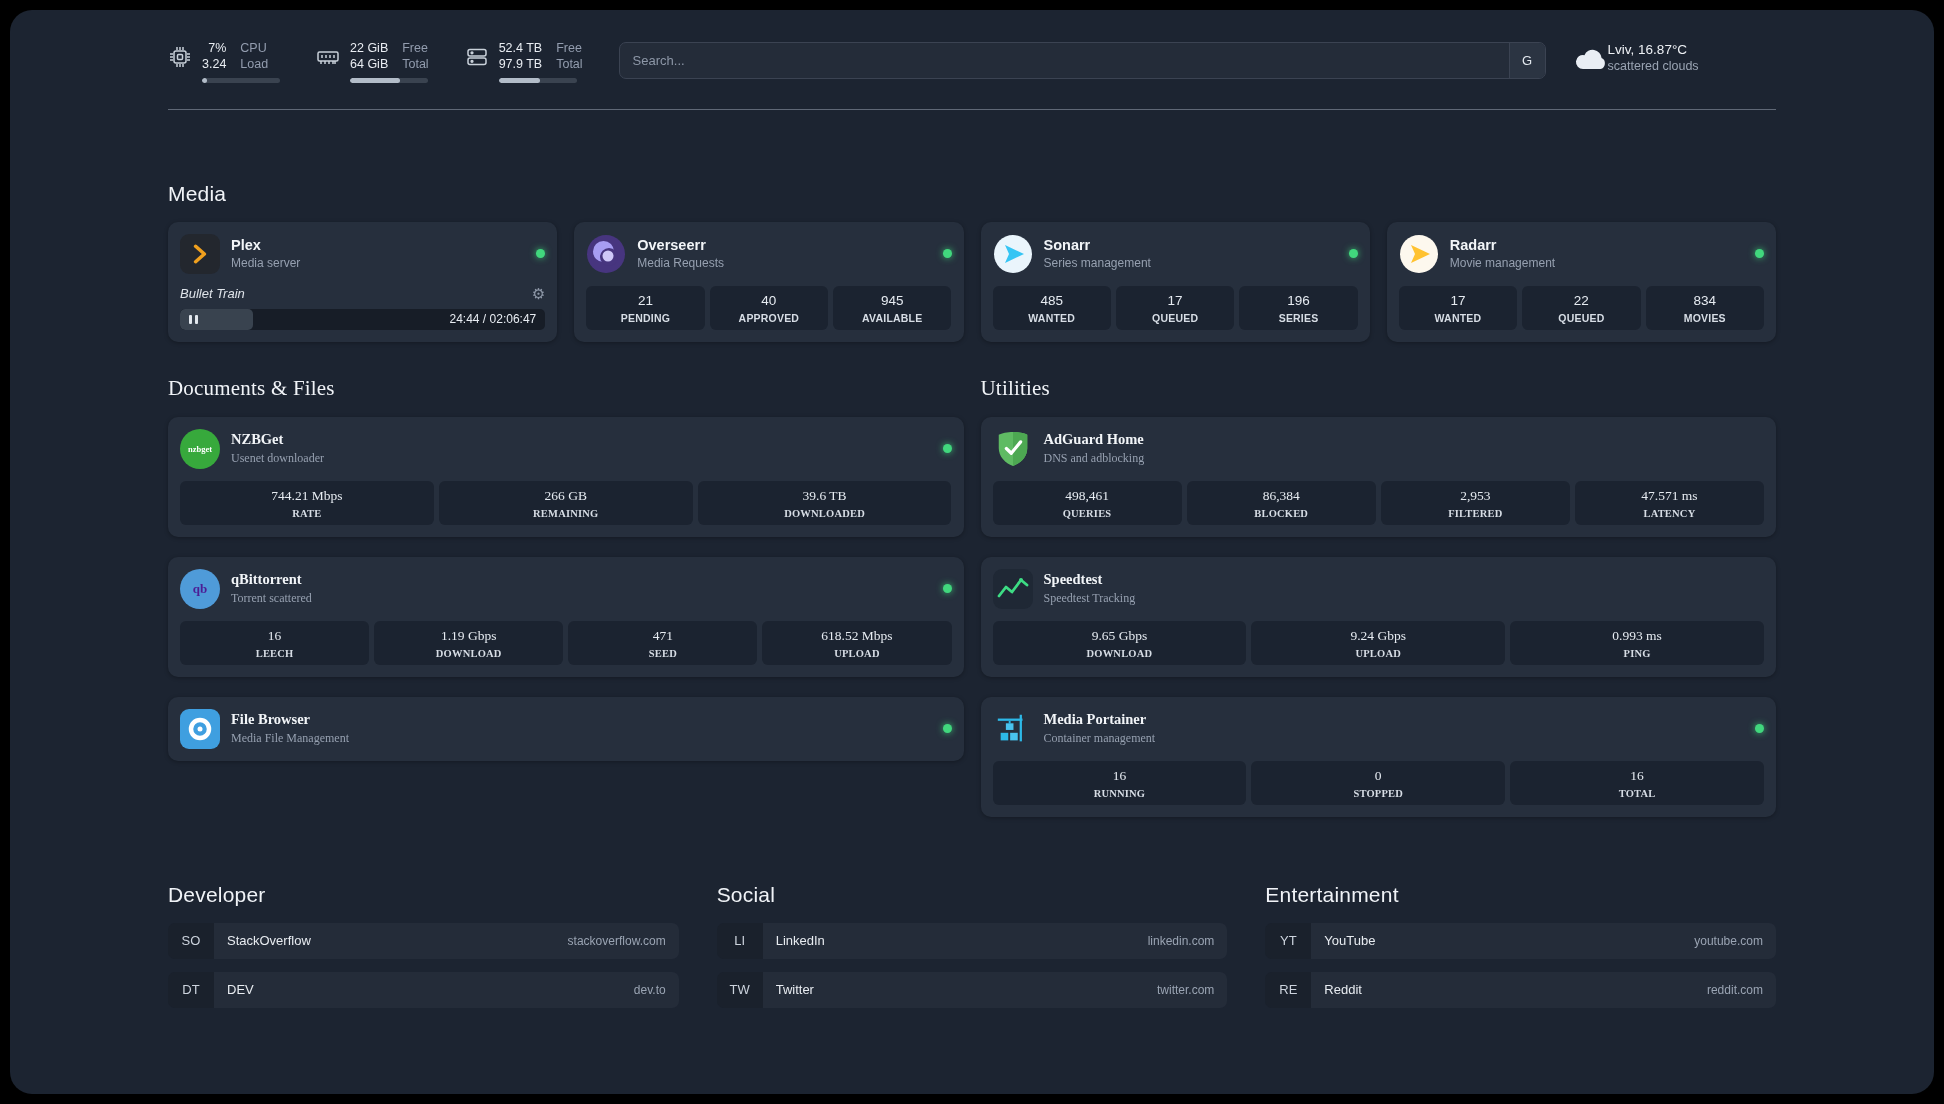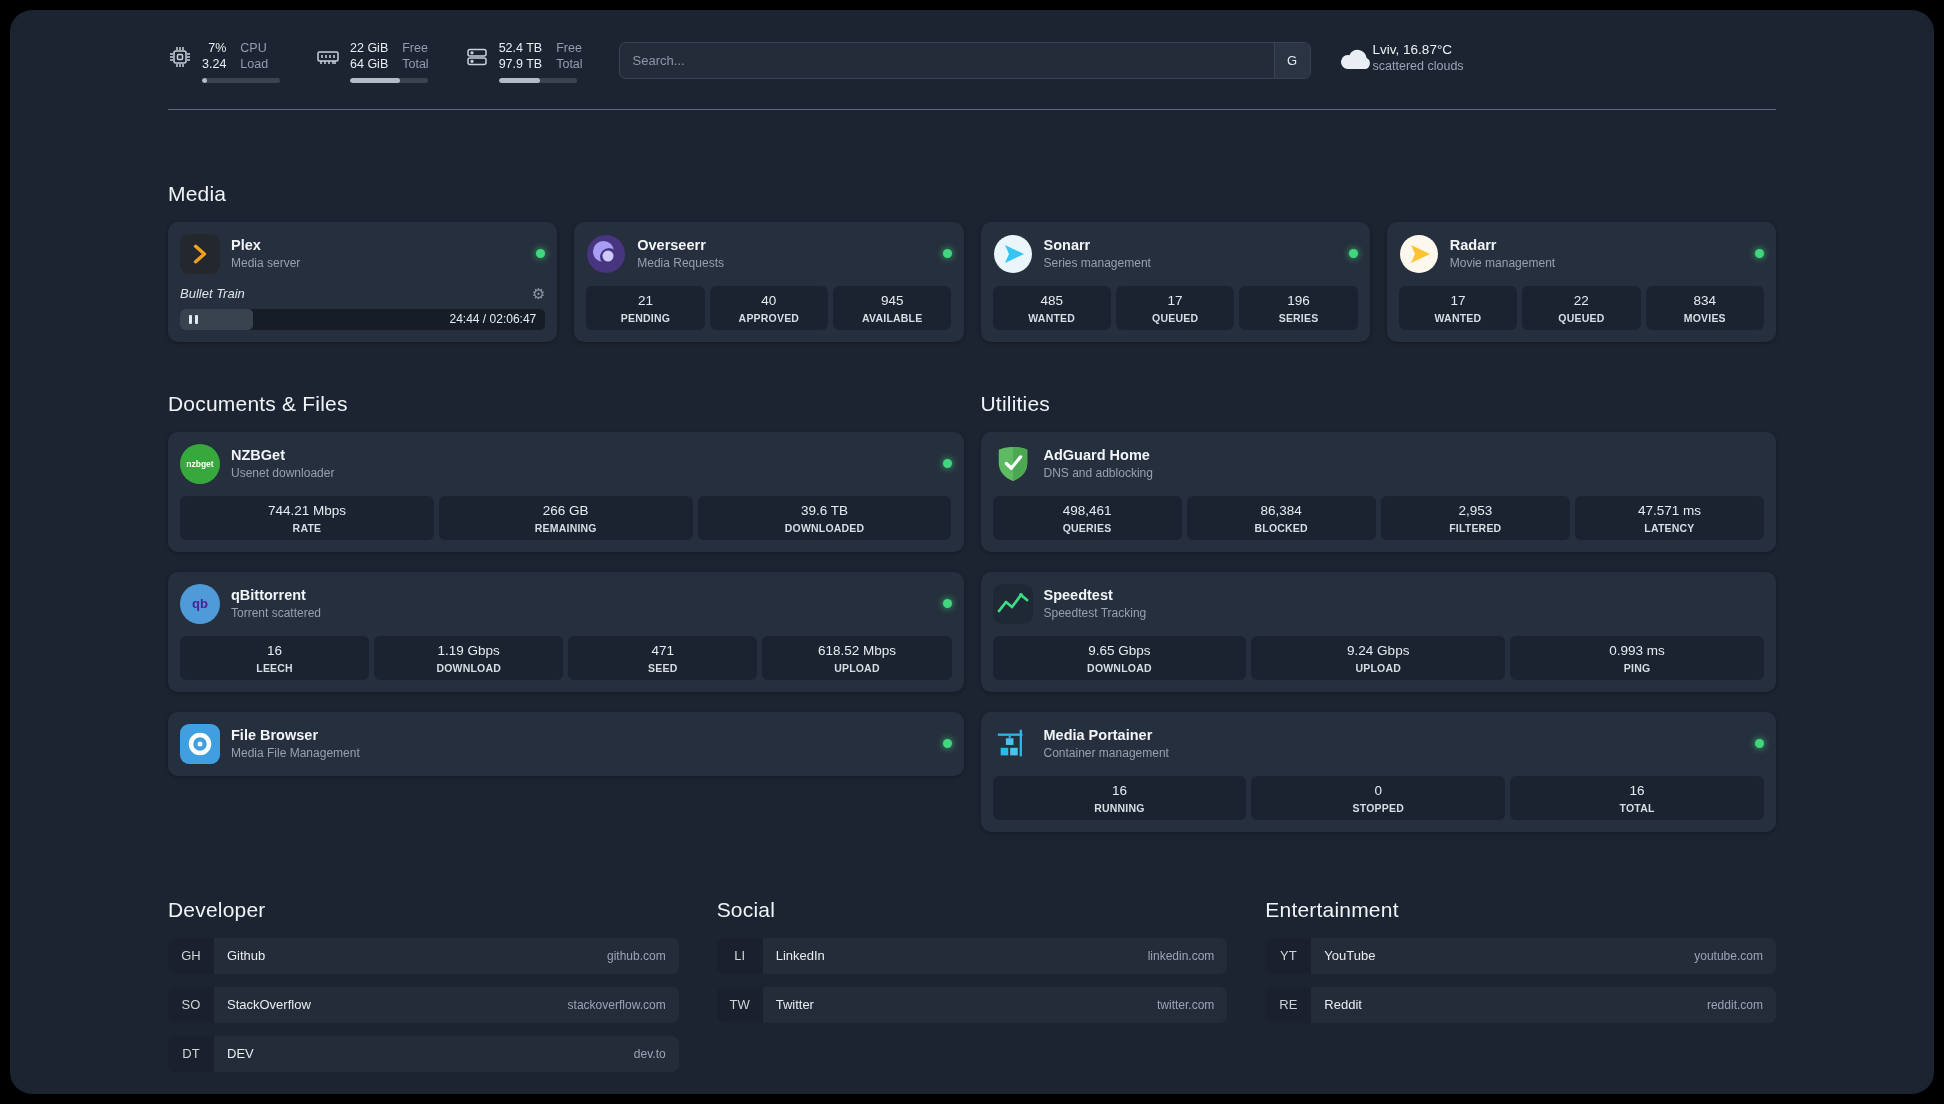--- a/index.html
+++ b/index.html
@@ -26,21 +26,21 @@
   .sysgroup { display:flex; gap:10px; margin-right:36px; }
   .sysicon { width:24px; height:24px; margin-top:5px; flex:0 0 auto; }
   .sysrow { display:flex; gap:14px; font-size:12.5px; line-height:1.3; }
   .syscol-values { text-align:right; color:#e9edf2; }
   .syscol-labels { color:#939daf; }
   .sysbar { width:78px; height:5px; border-radius:3px; background:#3a4350; margin-top:5px; overflow:hidden; }
   .sysbar-fill { height:100%; background:#b2bcc8; border-radius:3px; }
 
   .search {
     display:flex; align-items:center;
-    width:692px; height:37px;
+    width:927px; height:37px;
     background:#242c39;
     border:1px solid #3b4352;
     border-radius:7px;
     margin-top:2px;
   }
   .search input {
     flex:1; background:transparent; border:none; outline:none;
     color:#dfe4ea; font-size:13px; padding:0 13px;
     font-family:inherit;
   }
@@ -107,21 +107,21 @@
   .progress-row {
     position:relative; margin-top:8px; height:21px;
     background:#171d27; border-radius:5px; overflow:hidden;
     display:flex; align-items:center;gap:27px;
   }
   .progress-fill { position:absolute; left:0; top:0; bottom:0; background:#39434f; border-radius:5px; }
   .pause { position:relative; display:flex; gap:3px; margin-left:9px; }
   .pause span { width:3px; height:9px; background:#e3e8ee; border-radius:1px; }
   .np-time { position:relative; margin-left:auto; font-size:12px; color:#e8ecf2; padding-right:9px; }
 
-  .two-col { display:grid; grid-template-columns:1fr 1fr; gap:17px; margin-top:50px; align-items:start; }
+  .two-col { display:grid; grid-template-columns:1fr 1fr; gap:17px; margin-top:34px; align-items:start;font-family:Liberation Serif, serif; }
   .col-title { margin-bottom:16px; }
   .stack { display:flex; flex-direction:column; gap:20px; }
 
   
   .bookmarks { display:grid; grid-template-columns:repeat(3,1fr); gap:38px; margin-top:66px; padding-bottom:40px; }
   .bm-title { margin-bottom:16px; }
   .bm-row {
     display:flex; height:36px; margin-bottom:13px;
     border-radius:7px; overflow:hidden; cursor:pointer;
   }
@@ -533,27 +533,20 @@
           </div>
         </div>
       </div>
     </div>
 
     <div class="bookmarks">
 
       <div>
         <div class="section-title bm-title">Developer</div>
         <div class="bm-row">
-          <div class="bm-abbr">GH</div>
-          <div class="bm-main">
-            <span class="bm-name">Github</span>
-            <span class="bm-domain">github.com</span>
-          </div>
-        </div>
-        <div class="bm-row">
           <div class="bm-abbr">SO</div>
           <div class="bm-main">
             <span class="bm-name">StackOverflow</span>
             <span class="bm-domain">stackoverflow.com</span>
           </div>
         </div>
         <div class="bm-row">
           <div class="bm-abbr">DT</div>
           <div class="bm-main">
             <span class="bm-name">DEV</span>

